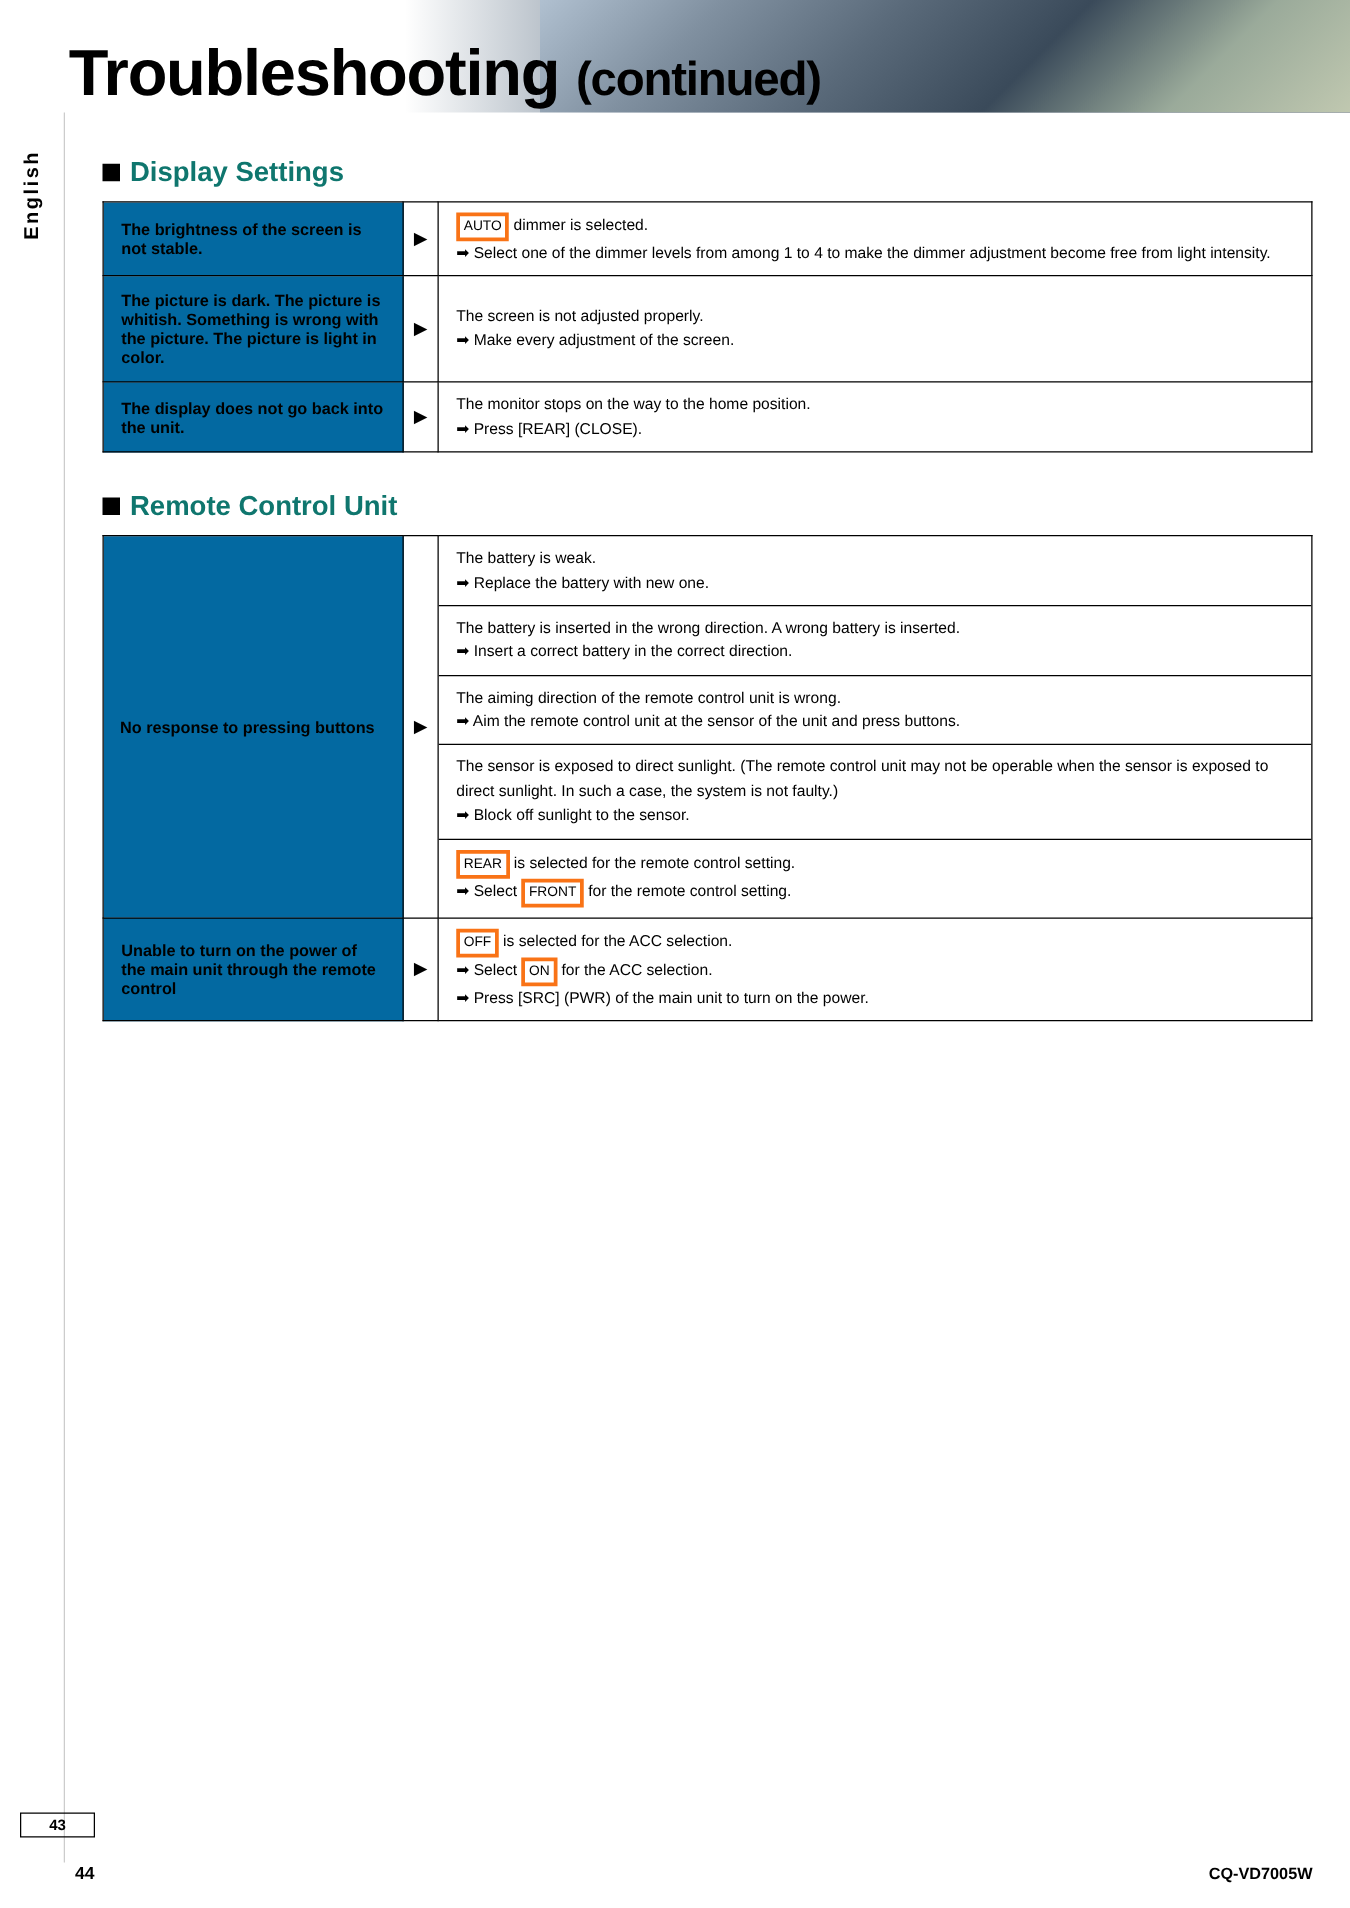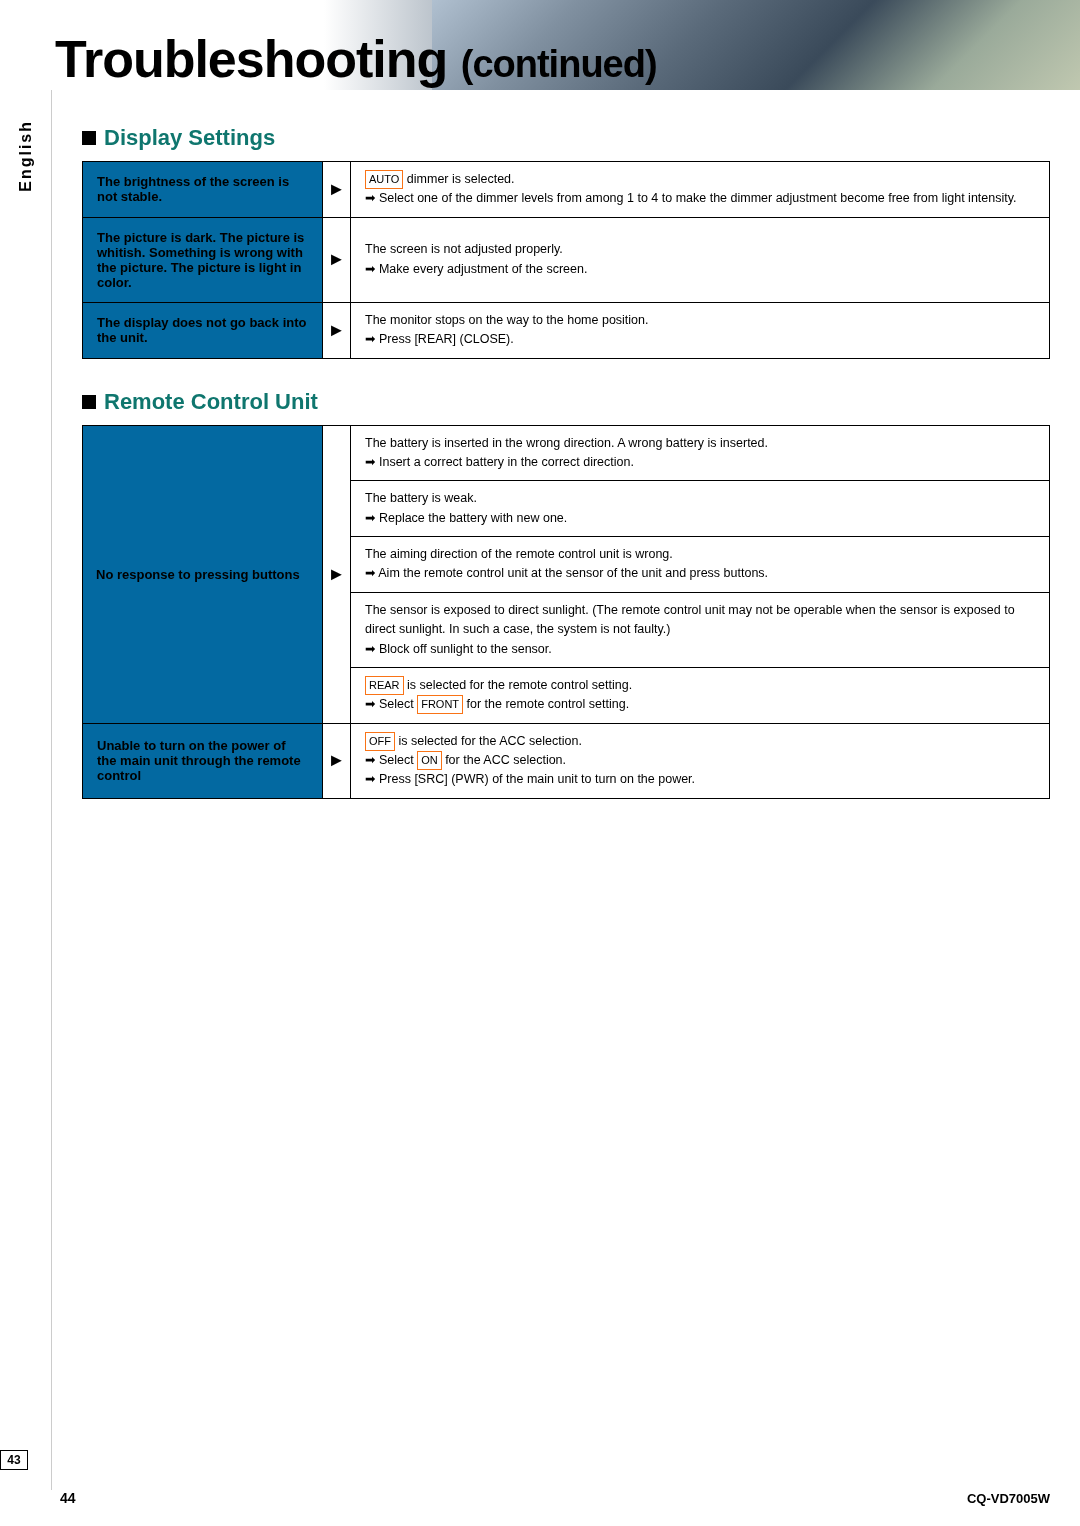--- a/index.html
+++ b/index.html
@@ -72,22 +72,22 @@
       font-size: 16px;
       font-weight: bold;
       color: #000000;
       margin-top: 30px;
       letter-spacing: 2px;
     }
 
     .sidebar-page-num {
       position: absolute;
       bottom: 20px;
-      left: 0;
-      width: 28px;
+      left: 16px;
+      width: 60px;
       text-align: center;
       font-size: 12px;
       font-weight: bold;
       border: 1px solid #000;
       padding: 2px 4px;
     }
 
     
     .main-content {
       margin-left: 52px;
@@ -112,21 +112,21 @@
 
     .section-title {
       font-size: 22px;
       font-weight: bold;
       color: #0f766e;
     }
 
     
     .keyword-box {
       display: inline-block;
-      border: 1px solid #f97316;
+      border: 3px solid #f97316;
       padding: 0px 3px;
       font-size: 11px;
       font-weight: normal;
       font-style: normal;
     }
 
     
     .page-footer {
       position: absolute;
       bottom: 20px;
@@ -288,28 +288,28 @@
       <tr>
         <td class="problem-merged" style="width:240px; vertical-align:middle;padding-left:13px;">
           No response to pressing buttons
         </td>
         <td class="arrow-merged" style="width:28px; vertical-align:middle;">►</td>
         <td style="padding:0;">
           <table class="inner-solutions">
             <tbody>
               <tr>
                 <td>
+                  The battery is weak.<br>
+                  ➡ <span class="italic-bold">Replace the battery with new one.</span>
+                </td>
+              </tr>
+              <tr>
+                <td>
                   The battery is inserted in the wrong direction. A wrong battery is inserted.<br>
                   ➡ <span class="italic-bold">Insert a correct battery in the correct direction.</span>
-                </td>
-              </tr>
-              <tr>
-                <td>
-                  The battery is weak.<br>
-                  ➡ <span class="italic-bold">Replace the battery with new one.</span>
                 </td>
               </tr>
               <tr>
                 <td>
                   The aiming direction of the remote control unit is wrong.<br>
                   ➡ <span class="italic-bold">Aim the remote control unit at the sensor of the unit and press buttons.</span>
                 </td>
               </tr>
               <tr>
                 <td>

